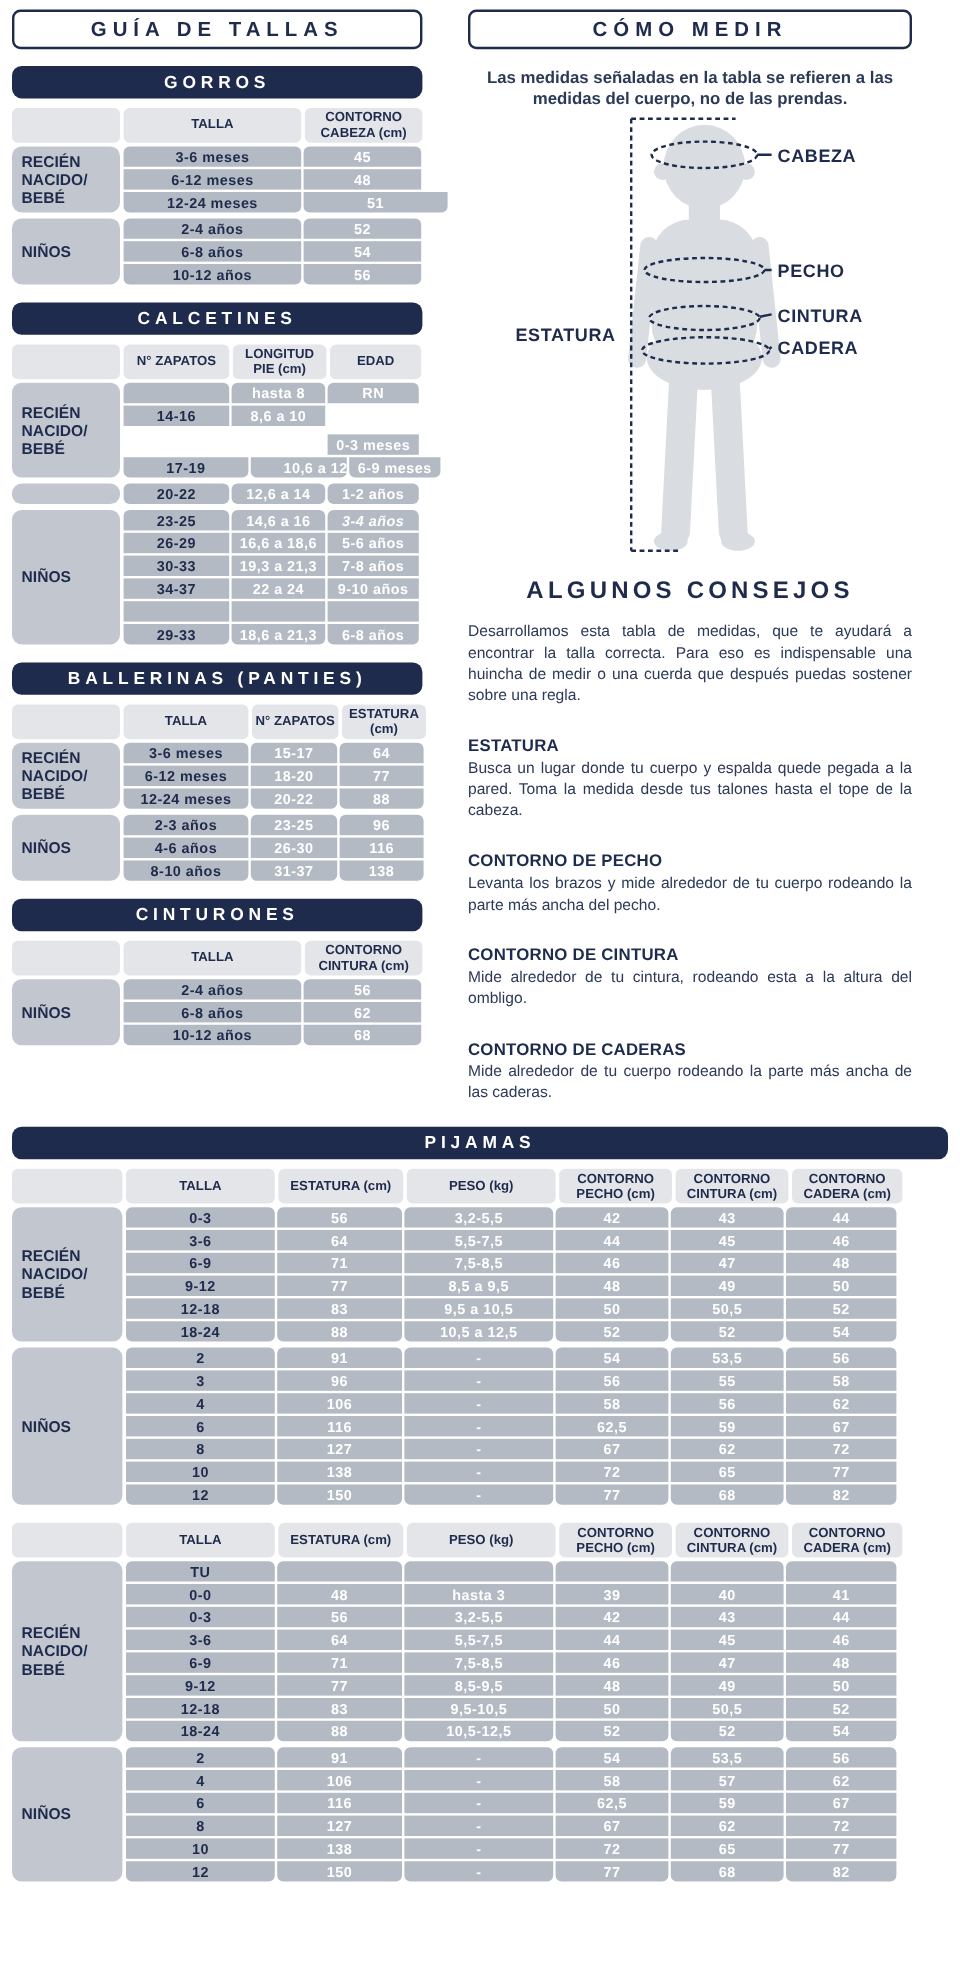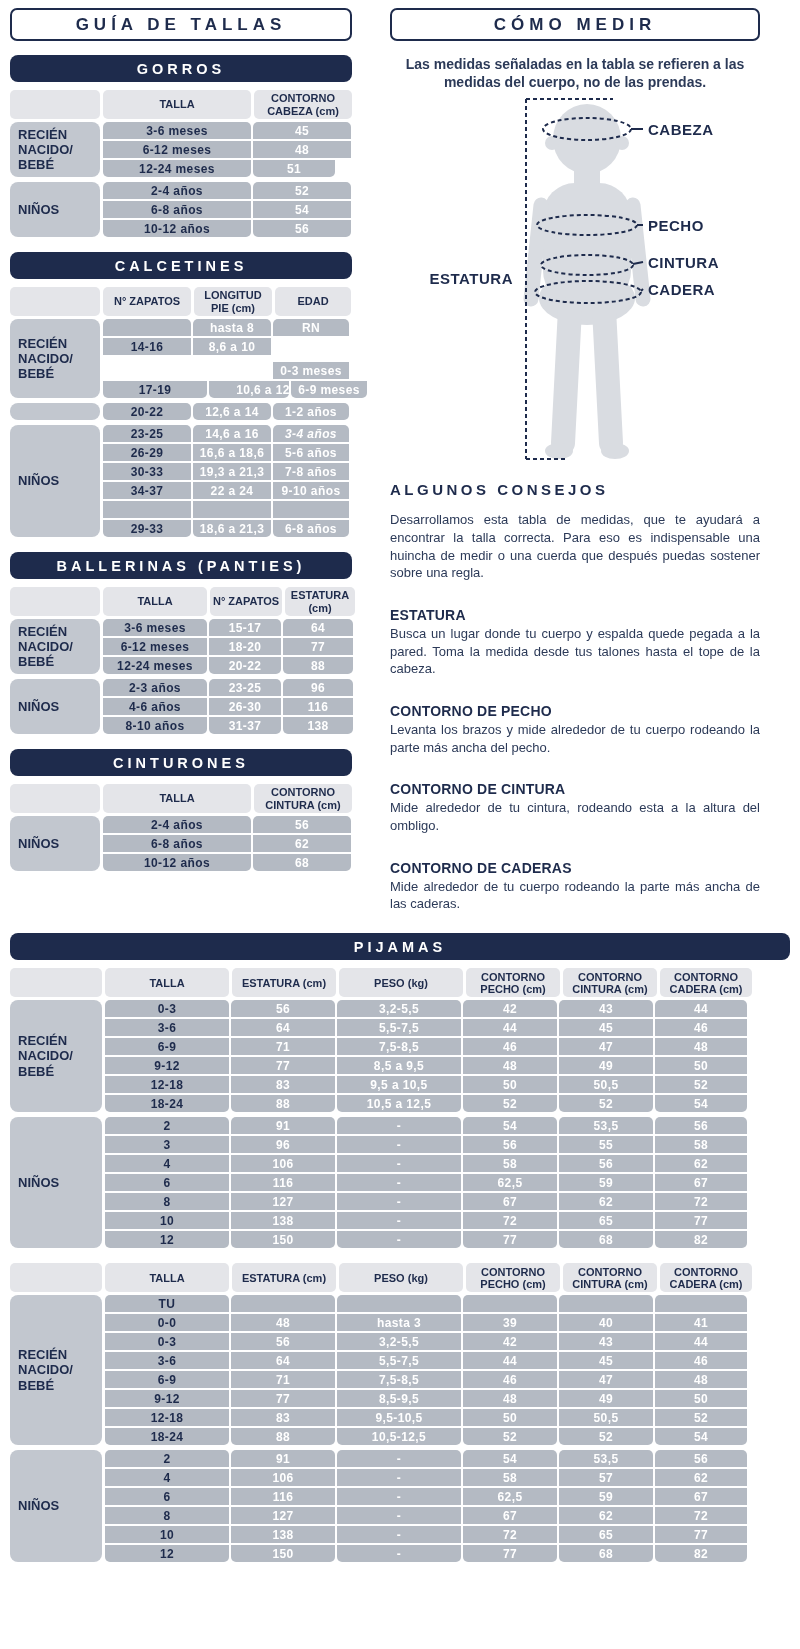--- a/index.html
+++ b/index.html
@@ -59,21 +59,21 @@
   .c-val { color: #fff; letter-spacing: 0.4px; }
 
   
   .intro { font-size: 14px; line-height: 1.3; text-align: center; margin: 2px 0 2px; font-weight: bold; color: var(--text_navy,#2c3a58); }
   .diagram { display: block; margin: 0 auto; }
   .dash { fill: none; stroke: var(--navy,#1e2b4c); stroke-width: 2; stroke-dasharray: 4 3; }
   .conn { stroke: var(--navy,#1e2b4c); stroke-width: 2; }
   .sil  { fill: var(--silhouette,#d9dce1); }
   .limb { stroke: var(--silhouette,#d9dce1); stroke-linecap: round; fill: none; }
   .dlabel { font-family: "Liberation Sans","DejaVu Sans",sans-serif; font-weight: bold; font-size: 15px; fill: var(--navy,#1e2b4c); letter-spacing: 0.5px; }
-  .consejos-title { font-size: 15px; font-weight: bold; letter-spacing: 3.5px; color: var(--navy,#1e2b4c); margin: 8px 0 13px; }
+  .consejos-title { text-align: center; font-size: 20px; font-weight: bold; letter-spacing: 3.5px; color: var(--navy,#1e2b4c); margin: 8px 0 13px; }
   .para { font-size: 13px; line-height: 1.36; text-align: justify; font-weight: normal; color: var(--text_navy,#2c3a58); }
   .advice { margin-top: 25px; }
   .advice h4 { font-size: 14px; font-weight: bold; color: var(--navy,#1e2b4c); margin-bottom: 2px; letter-spacing: 0.2px; }
 
   .bottom { margin-top: 20px; }
 </style>
 </head>
 <body>
 
 <div class="page">
@@ -96,21 +96,21 @@
                 <div class="row">
                   <div class="cell c-key" style="width: 148px;">3-6 meses</div>
                   <div class="cell c-val" style="width: 98px;">45</div>
                 </div>
                 <div class="row">
                   <div class="cell c-key" style="width: 148px;">6-12 meses</div>
                   <div class="cell c-val" style="width: 98px;">48</div>
                 </div>
                 <div class="row">
                   <div class="cell c-key" style="width: 148px;">12-24 meses</div>
-                  <div class="cell c-val" style="width: 82px;">51</div>
+                  <div class="cell c-val" style="width: 120px;">51</div>
                 </div>
               </div>
             </div>
             <div class="group">
               <div class="glabel" style="width: 90px;">NIÑOS</div>
               <div class="rows">
                 <div class="row">
                   <div class="cell c-key" style="width: 148px;">2-4 años</div>
                   <div class="cell c-val" style="width: 98px;">52</div>
                 </div>

